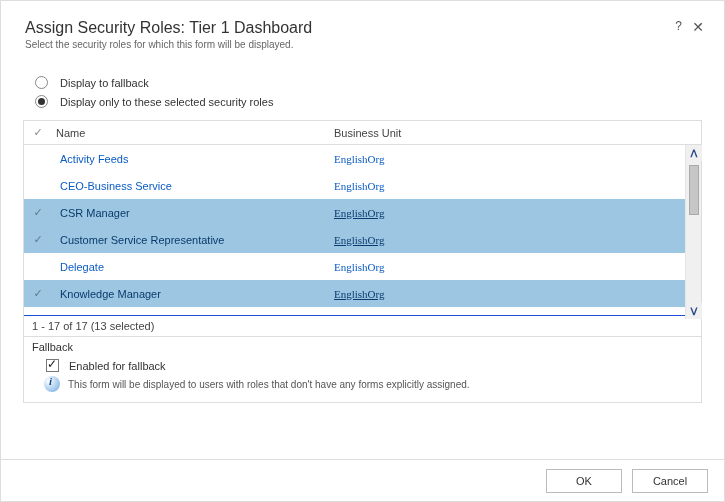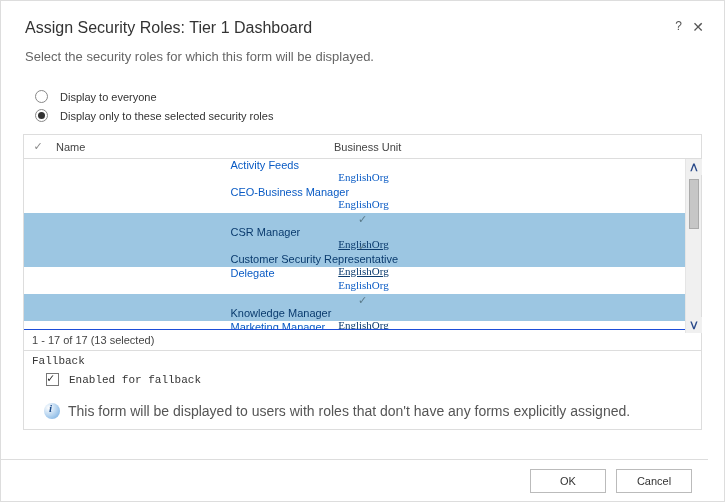--- a/index.html
+++ b/index.html
@@ -1,72 +1,72 @@
 <!DOCTYPE html>
 <html><head>
 <meta charset="utf-8">
 <style>
   * { box-sizing: border-box; margin: 0; padding: 0; }
   html, body { width: 725px; height: 502px; font-family: "Segoe UI", Arial, sans-serif; background: #fff; color: #333; }
   body { border: 1px solid #ddd; position: relative; }
   .header { padding: 18px 24px 4px 24px; }
   .title { font-size: 16px; font-weight: 300; color: #333; }
-  .subtitle { font-size: 13px; color: #666; margin-top: 12px; }
+  .subtitle { font-size: 10px; color: #666; margin-top: 2px; }
   .close-x { position: absolute; top: 18px; right: 20px; font-size: 14px; font-weight: 300; color: #555; cursor: pointer; }
   .help-q { position: absolute; top: 18px; right: 42px; font-size: 12px; color: #555; cursor: pointer; }
   .options { padding: 22px 24px 6px 34px; }
   .radio-row { display: flex; align-items: center; font-size: 11px; color: #333; margin-bottom: 6px; }
   .radio { width: 13px; height: 13px; border: 1px solid #888; border-radius: 50%; margin-right: 12px; position: relative; background: #fff; }
   .radio.selected::after { content: ""; position: absolute; top: 2.2px; left: 2.2px; width: 7px; height: 7px; background: #333; border-radius: 50%; }
   .grid-wrap { margin: 0 22px 0 22px; border: 1px solid #ddd; position: relative; }
   .grid-header { display: flex; font-size: 11px; color: #444; border-bottom: 1px solid #ddd; height: 24px; align-items: center; }
   .check-col { width: 28px; text-align: center; }
   .name-col { width: 280px; padding-left: 4px; }
   .bu-col { flex: 1; padding-left: 2px; }
   .rows { max-height: 170px; overflow: hidden; }
-  .row { display: flex; align-items: center; height: 27px; font-size: 11px; flex-direction: column; }
+  .row { display: flex; align-items: center; height: 27px; font-size: 11px; }
   .row.sel { background: #9cc6e2; }
   .row .name-col a { color: #0a5bc4; text-decoration: none; padding-left: 4px; }
   .row.sel .name-col a { color: #0a3b6e; }
   .row .bu-col { color: #0a5bc4; font-family: Liberation Serif, serif; }
   .row.sel .bu-col { color: #0a3b6e; text-decoration: underline; }
   .check-mark { color: #5a7a8a; font-size: 11px; }
   .header-check { color: #888; font-size: 11px; }
   .scroll-track { position: absolute; right: 0; top: 24px; width: 16px; height: 174px; background: #f0f0f0; border-left: 1px solid #e5e5e5; }
   .scroll-up, .scroll-down { width: 16px; height: 16px; display: flex; align-items: center; justify-content: center; color: #2a4a8a; font-size: 10px; background: #f0f0f0; cursor: pointer; }
   .scroll-down { position: absolute; bottom: 0; font-weight: bold;}
   .scroll-up { font-weight: bold; }
   .scroll-thumb { position: absolute; right: 2px; top: 20px; width: 10px; height: 50px; background: #c6c6c6; border: 1px solid #aaa; }
   .status-bar { font-size: 11px; color: #444; padding: 4px 8px; border-top: 1px solid #1d4ed8; }
   .fallback { margin: 0 22px; border: 1px solid #ddd; border-top: none; padding: 2px 8px 10px 8px; }
-  .fb-title { font-size: 11px; color: #333; padding: 2px 0 4px 0; font-family: Liberation Mono, monospace;}
-  .fb-row { display: flex; align-items: center; font-size: 11px; color: #333; margin-top: 2px; font-family: Liberation Mono, monospace; }
+  .fb-title { font-size: 11px; color: #333; padding: 2px 0 4px 0;}
+  .fb-row { display: flex; align-items: center; font-size: 11px; color: #333; margin-top: 2px; }
   .checkbox { width: 13px; height: 13px; border: 1px solid #777; background: #fff; margin: 0 10px 0 14px; position: relative; }
   .checkbox.checked::after { content: "✓"; position: absolute; top: -3px; left: 0px; font-size: 12px; color: #222; }
-  .fb-desc { display: flex; align-items: center; font-size: 14px; color: #555; margin-top: 17px; }
+  .fb-desc { display: flex; align-items: center; font-size: 10px; color: #555; margin-top: 4px; }
   .info-icon { width: 16px; height: 16px; margin: 0 8px 0 12px; border-radius: 50%; background: radial-gradient(circle at 30% 30%, #fff, #6ba8e0); position: relative; flex-shrink: 0; }
   .info-icon::after { content: "i"; font-family: Georgia, serif; font-style: italic; font-weight: bold; color: #1a4a8a; position: absolute; top: -1px; left: 5px; font-size: 11px; }
-  .footer { position: absolute; bottom: 0; left: 0; right: 16px; height: 42px; border-top: 1px solid #ddd; display: flex; justify-content: flex-end; align-items: center; padding-right: 16px; gap: 10px; }
+  .footer { position: absolute; bottom: 0; left: 0; right: 0; height: 42px; border-top: 1px solid #ddd; display: flex; justify-content: flex-end; align-items: center; padding-right: 16px; gap: 10px; }
   .btn { min-width: 76px; height: 24px; border: 1px solid #bbb; background: #fff; font-size: 11px; color: #333; cursor: pointer; }
 </style>
 </head>
 <body>
 
 <span class="help-q">?</span>
 <span class="close-x">✕</span>
 
 <div class="header">
   <div class="title">Assign Security Roles: Tier 1 Dashboard</div>
   <div class="subtitle">Select the security roles for which this form will be displayed.</div>
 </div>
 
 <div class="options">
   <div class="radio-row">
     <span class="radio"></span>
-    <span>Display to everyone</span>
+    <span>Display to fallback</span>
   </div>
   <div class="radio-row">
     <span class="radio selected"></span>
     <span>Display only to these selected security roles</span>
   </div>
 </div>
 
 <div class="grid-wrap">
   <div class="grid-header">
     <div class="check-col header-check">✓</div>
@@ -74,31 +74,31 @@
     <div class="bu-col">Business Unit</div>
   </div>
   <div class="rows" id="rows">
       <div class="row">
         <div class="check-col"></div>
         <div class="name-col"><a href="#">Activity Feeds</a></div>
         <div class="bu-col">EnglishOrg</div>
       </div>
       <div class="row">
         <div class="check-col"></div>
-        <div class="name-col"><a href="#">CEO-Business Manager</a></div>
+        <div class="name-col"><a href="#">CEO-Business Service</a></div>
         <div class="bu-col">EnglishOrg</div>
       </div>
       <div class="row sel">
         <div class="check-col"><span class="check-mark">✓</span></div>
         <div class="name-col"><a href="#">CSR Manager</a></div>
         <div class="bu-col">EnglishOrg</div>
       </div>
       <div class="row sel">
         <div class="check-col"><span class="check-mark">✓</span></div>
-        <div class="name-col"><a href="#">Customer Security Representative</a></div>
+        <div class="name-col"><a href="#">Customer Service Representative</a></div>
         <div class="bu-col">EnglishOrg</div>
       </div>
       <div class="row">
         <div class="check-col"></div>
         <div class="name-col"><a href="#">Delegate</a></div>
         <div class="bu-col">EnglishOrg</div>
       </div>
       <div class="row sel">
         <div class="check-col"><span class="check-mark">✓</span></div>
         <div class="name-col"><a href="#">Knowledge Manager</a></div>

